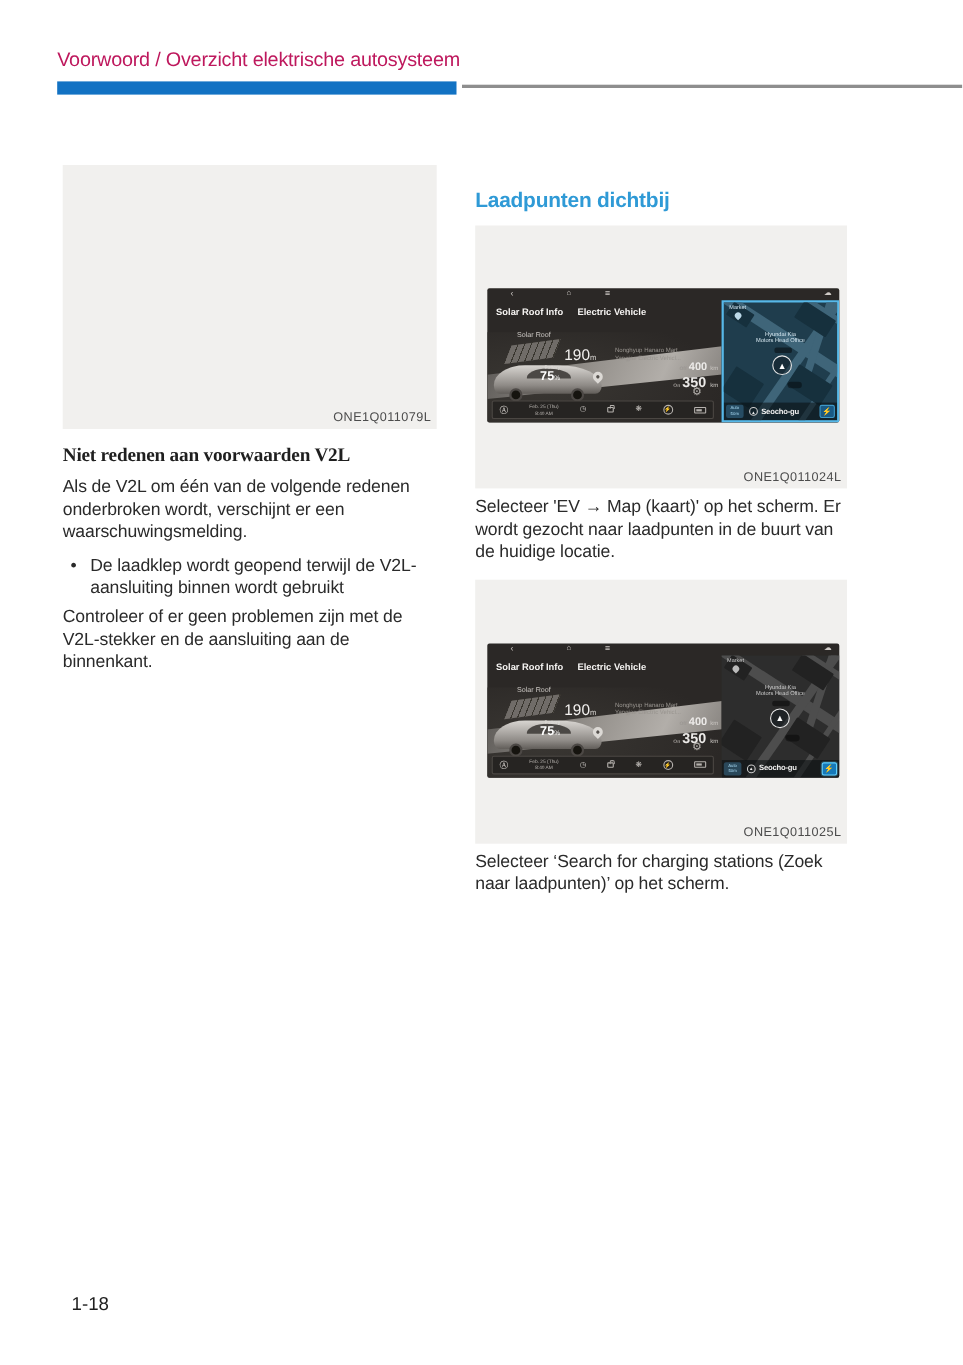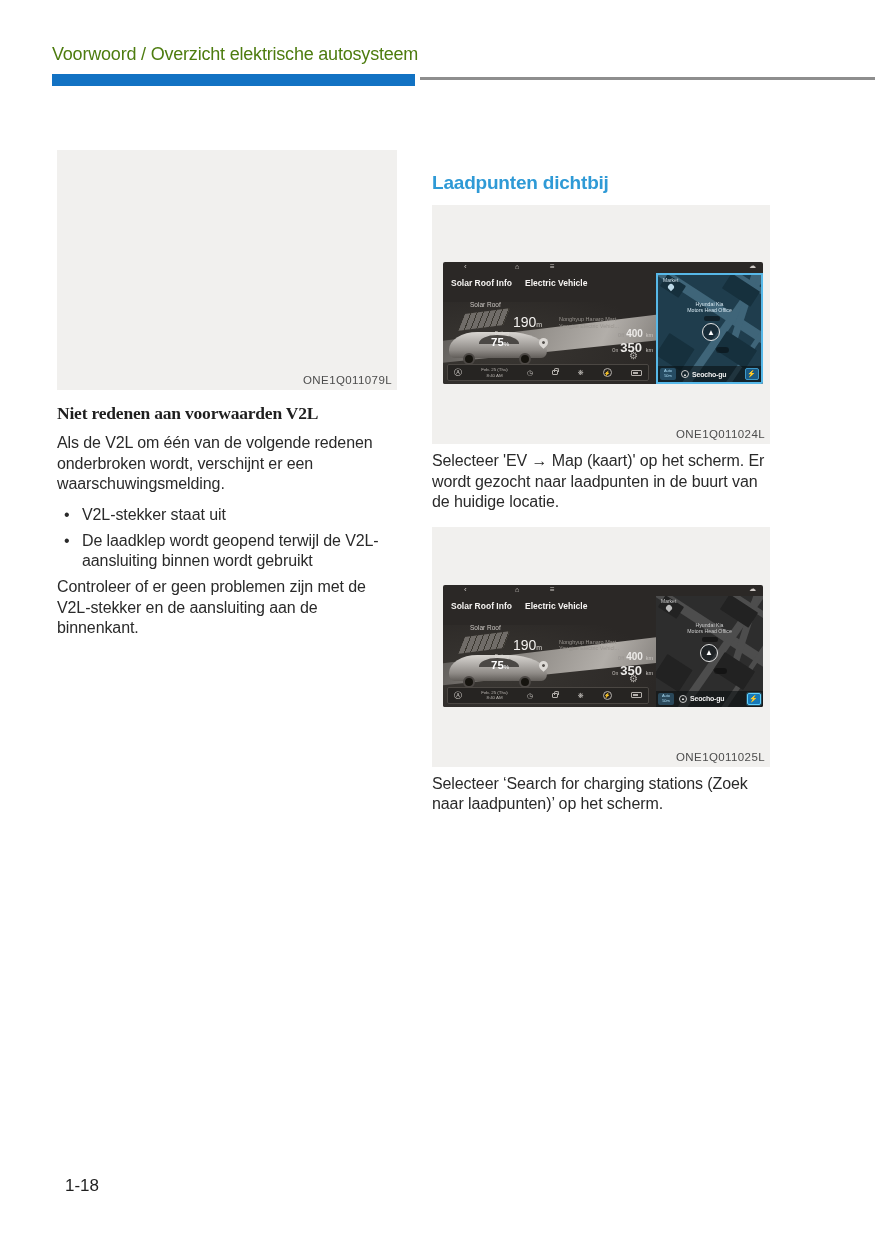--- a/index.html
+++ b/index.html
@@ -1,20 +1,20 @@
 <!DOCTYPE html>
 <html><head>
 <meta charset="utf-8">
 <style>
   html,body{margin:0;padding:0;background:#ffffff;}
   .page{position:relative;width:875px;height:1241px;background:#fff;overflow:hidden;
         font-family:"Liberation Sans",sans-serif;color:#2a2a2a;}
 
   
-  .hdr-title{position:absolute;left:52px;top:44px;font-size:18px;color:#4d7c0f;
+  .hdr-title{position:absolute;left:52px;top:44px;font-size:18px;color:#be185d;
              letter-spacing:-0.2px;white-space:nowrap;}
   .hdr-bar{position:absolute;left:52px;top:74px;width:363px;height:12px;background:#1272c3;}
   .hdr-line{position:absolute;left:420px;top:77px;width:455px;height:3px;background:#8e8e8e;}
 
   
   .col-left{position:absolute;left:57px;top:150px;width:345px;}
   .col-right{position:absolute;left:432px;top:150px;width:338px;margin-top:20px;}
 
   .figbox{position:relative;background:#f1f0ee;}
   .figcap{position:absolute;right:5px;bottom:4px;font-size:11.5px;color:#4c4c4c;letter-spacing:.4px;}
@@ -165,21 +165,20 @@
   <div class="hdr-line"></div>
 
   <div class="col-left">
     <div class="figbox fig-v2l">
       <span class="figcap">ONE1Q011079L</span>
     </div>
 
     <h3 class="sec-h">Niet redenen aan voorwaarden V2L</h3>
     <p class="body">Als de V2L om één van de volgende redenen onderbroken wordt, verschijnt er een waarschuwingsmelding.</p>
     <ul class="blist">
-      <li>V2L-stekker staat uit</li>
       <li>De laadklep wordt geopend terwijl de V2L-aansluiting binnen wordt gebruikt</li>
     </ul>
     <p class="body">Controleer of er geen problemen zijn met de V2L-stekker en de aansluiting aan de binnenkant.</p>
   </div>
 
   <div class="col-right">
     <h2 class="sec-h2">Laadpunten dichtbij</h2>
 
     <div class="figbox fig-ivi v-map">
       <div class="shot">

